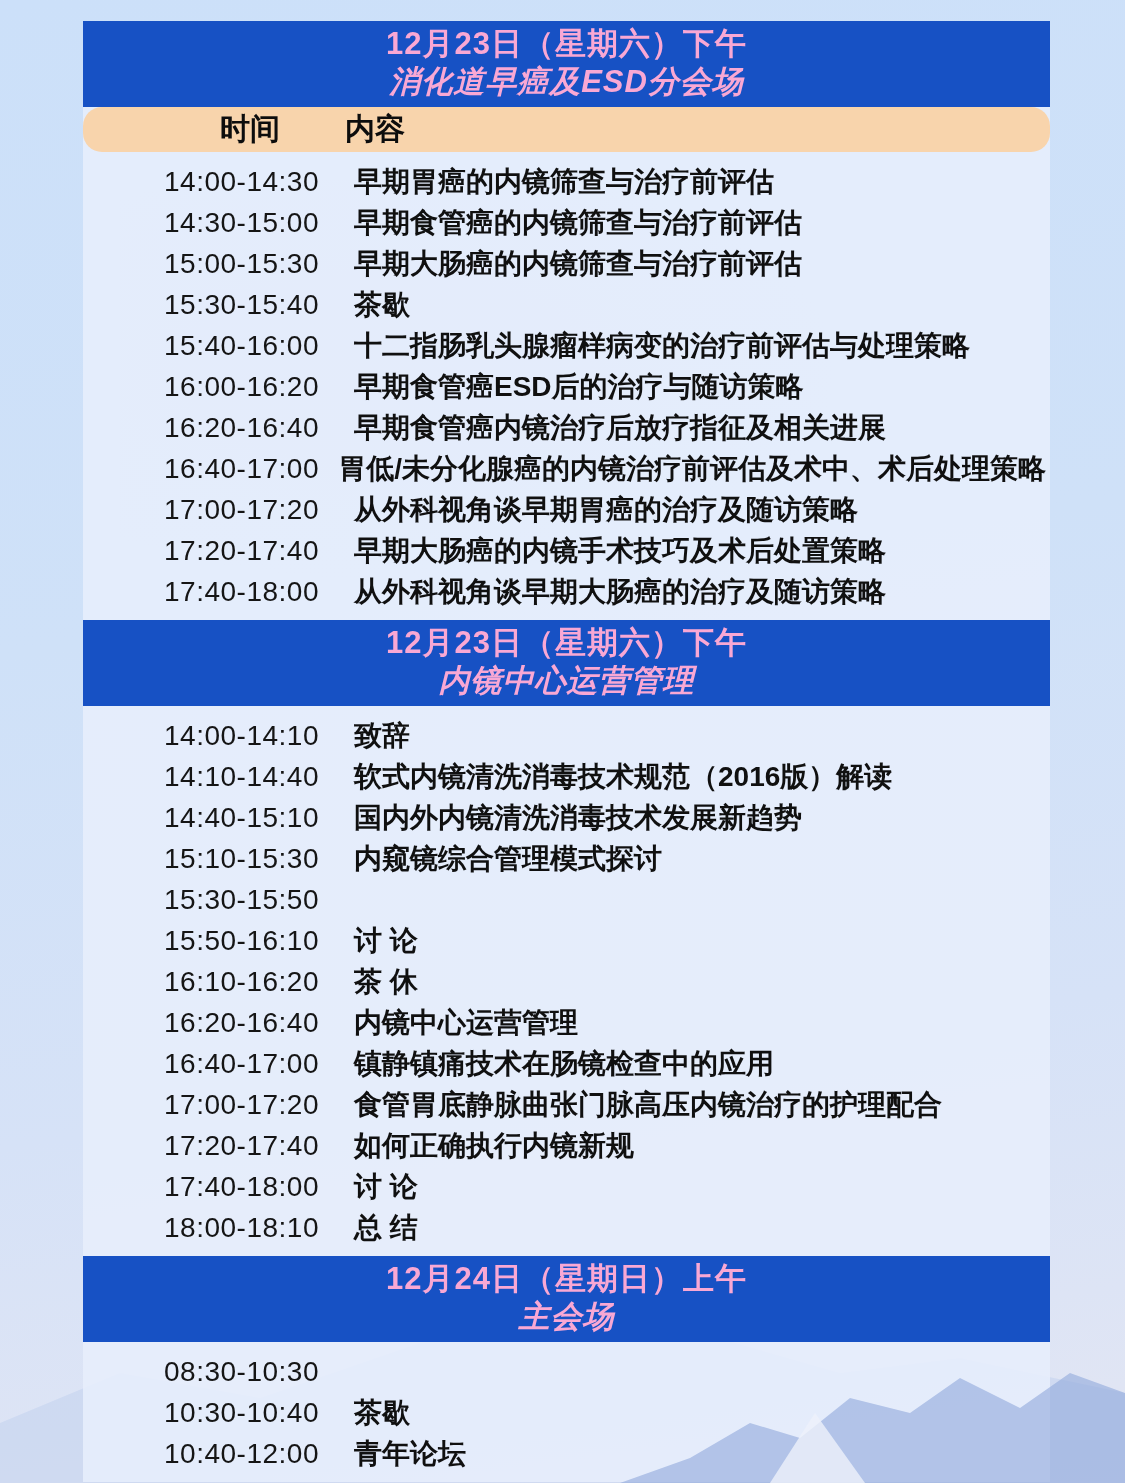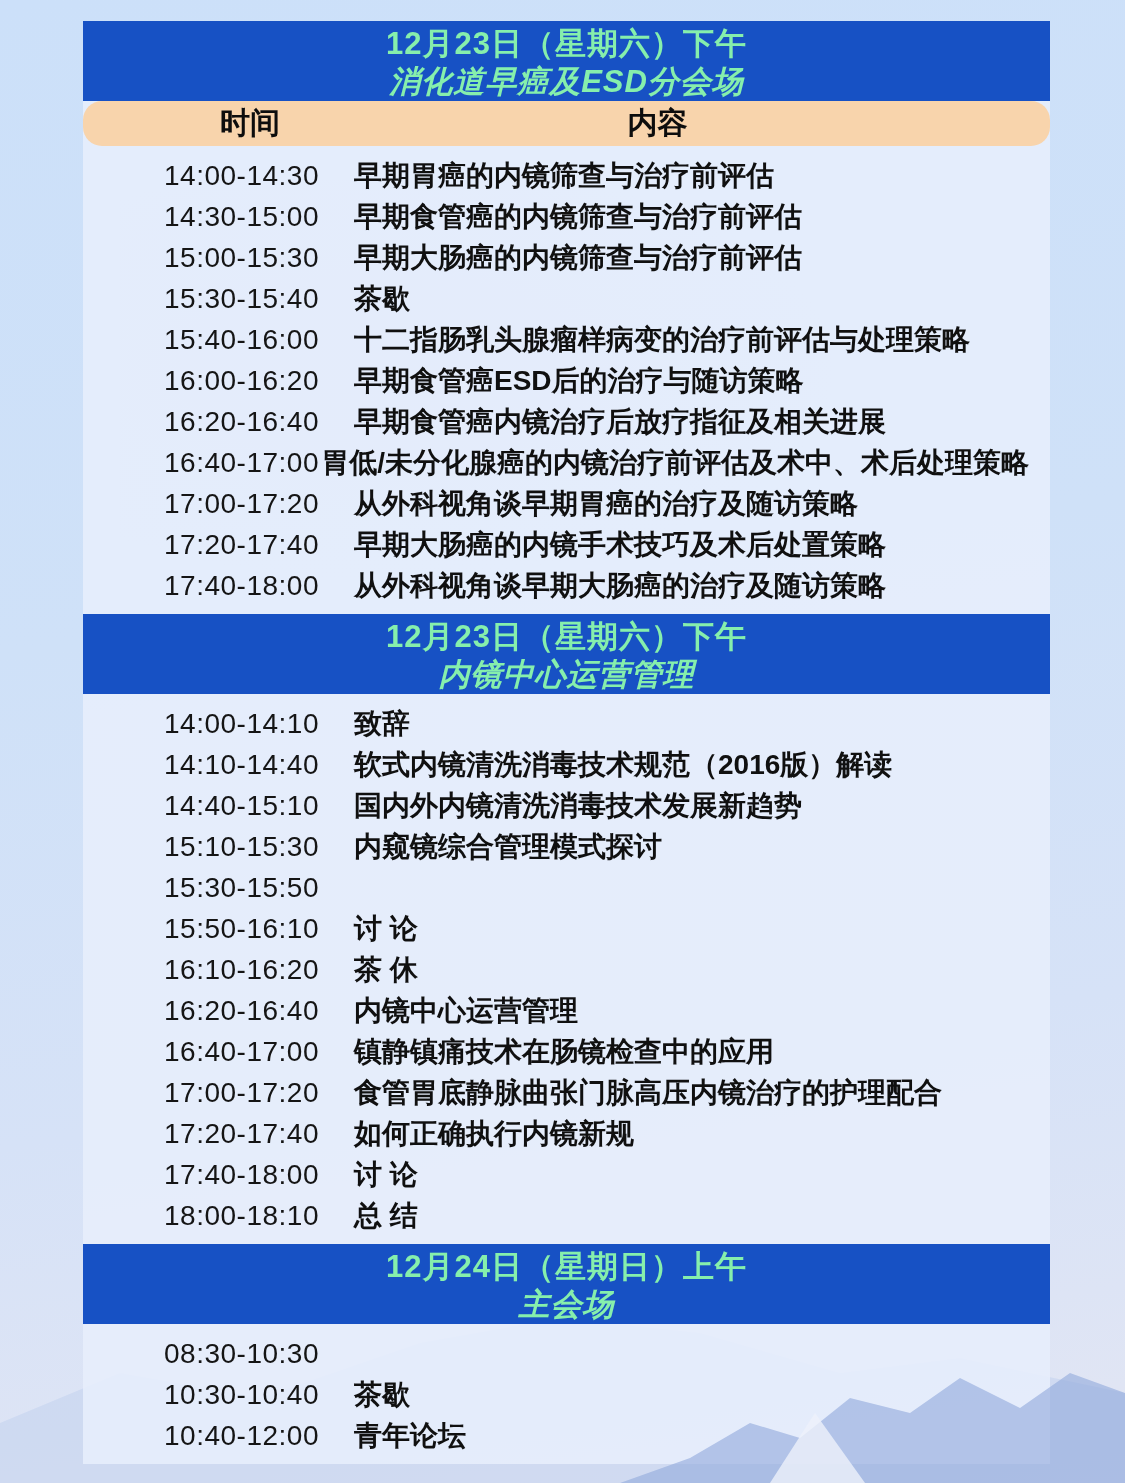--- a/index.html
+++ b/index.html
@@ -17,23 +17,23 @@
   .table-wrap {
     position: absolute;
     left: 83px; top: 21px;
     width: 967px;
     background: rgba(231, 238, 252, 0.88);
     z-index: 2;
   }
 
   .section-header {
     background: #1751c4;
-    color: #86efac;
+    color: #f9a8d4;
     text-align: center;
-    padding: 7px 0 3px 0;
+    padding: 7px 0 9px 0;
   }
   .section-header .line {
     font-size: 31px;
     font-weight: bold;
     line-height: 32px;
     letter-spacing: 1px;
   }
   .section-header .line + .line { margin-top: 6px; font-style: italic; }
 
   .col-header {
@@ -41,21 +41,21 @@
     display: flex;
     align-items: center;
     height: 45px;
     padding-left: 72px;
     font-size: 30px;
     font-weight: bold;
     color: #0d0d0d;
     border-radius: 19px;
   }
   .col-header .col-time  { width: 190px; text-align: center; }
-  .col-header .col-content { flex: 1; text-align: center; padding-right: 80px; font-family: Liberation Mono, monospace; }
+  .col-header .col-content { flex: 1; text-align: left; padding-right: 80px; font-family: Liberation Mono, monospace; }
 
   .rows { padding: 9px 0 8px 0; position: relative; z-index: 1; }
   .row {
     display: flex;
     align-items: center;
     height: 41px;
     padding-left: 72px;
     font-size: 28px;
     white-space: nowrap;
     margin-left: 9px;
@@ -63,21 +63,21 @@
   .row .time {
     width: 190px;
     font-weight: 500;
     letter-spacing: 0.5px;
     color: #151515;
   }
   .row .content {
     flex: 1;
     font-weight: 600;
     color: #101010;
-    padding-right: 21px;
+    padding-right: 4px;
   }
 </style>
 </head>
 <body>
 
 <div class="decor" style="left:0; bottom:0; width:1125px; height:220px; z-index:1; opacity:0.55;">
   <svg width="1125" height="220" viewBox="0 0 1125 220">
     <polygon points="0,160 120,110 260,135 420,80 560,55 700,70 840,110 960,95 1125,130 1125,220 0,220" fill="#c3d2ef"></polygon>
   </svg>
 </div>

